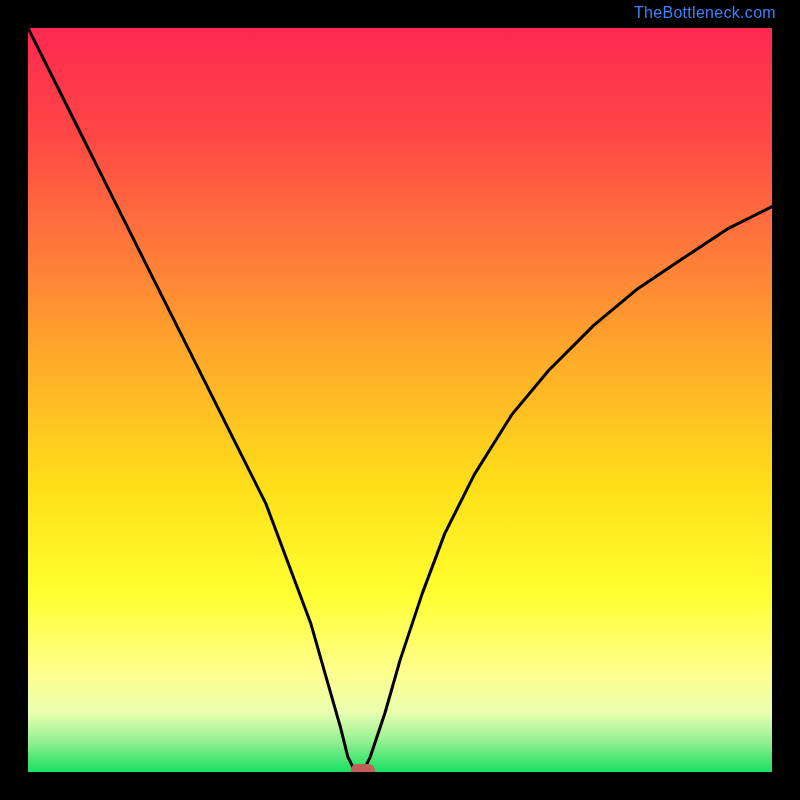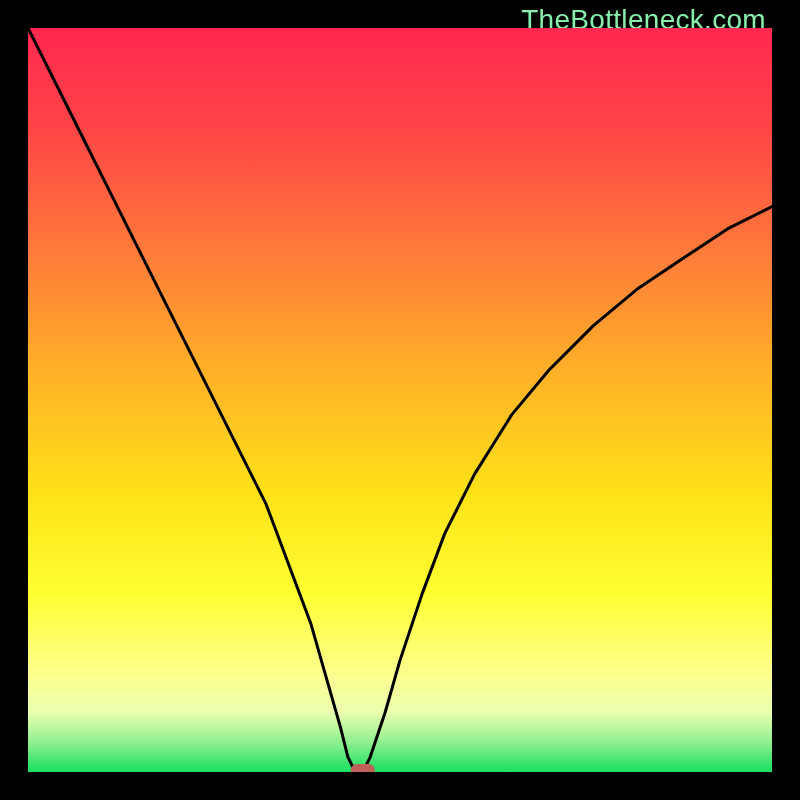--- a/index.html
+++ b/index.html
@@ -13,23 +13,23 @@
   }
   .frame {
     position: relative;
     width: 800px;
     height: 800px;
     background: #000;
   }
   .watermark {
     position: absolute;
     top: 4px;
-    right: 34px;
-    color: #86efac;
-    font-size: 28px;
+    right: 24px;
+    color: #3b82f6;
+    font-size: 16px;
     font-weight: 500;
     letter-spacing: 0.3px;
     user-select: none;
   }
   svg.plot {
     position: absolute;
     left: 28px;
     top: 28px;
     width: 744px;
     height: 744px;

